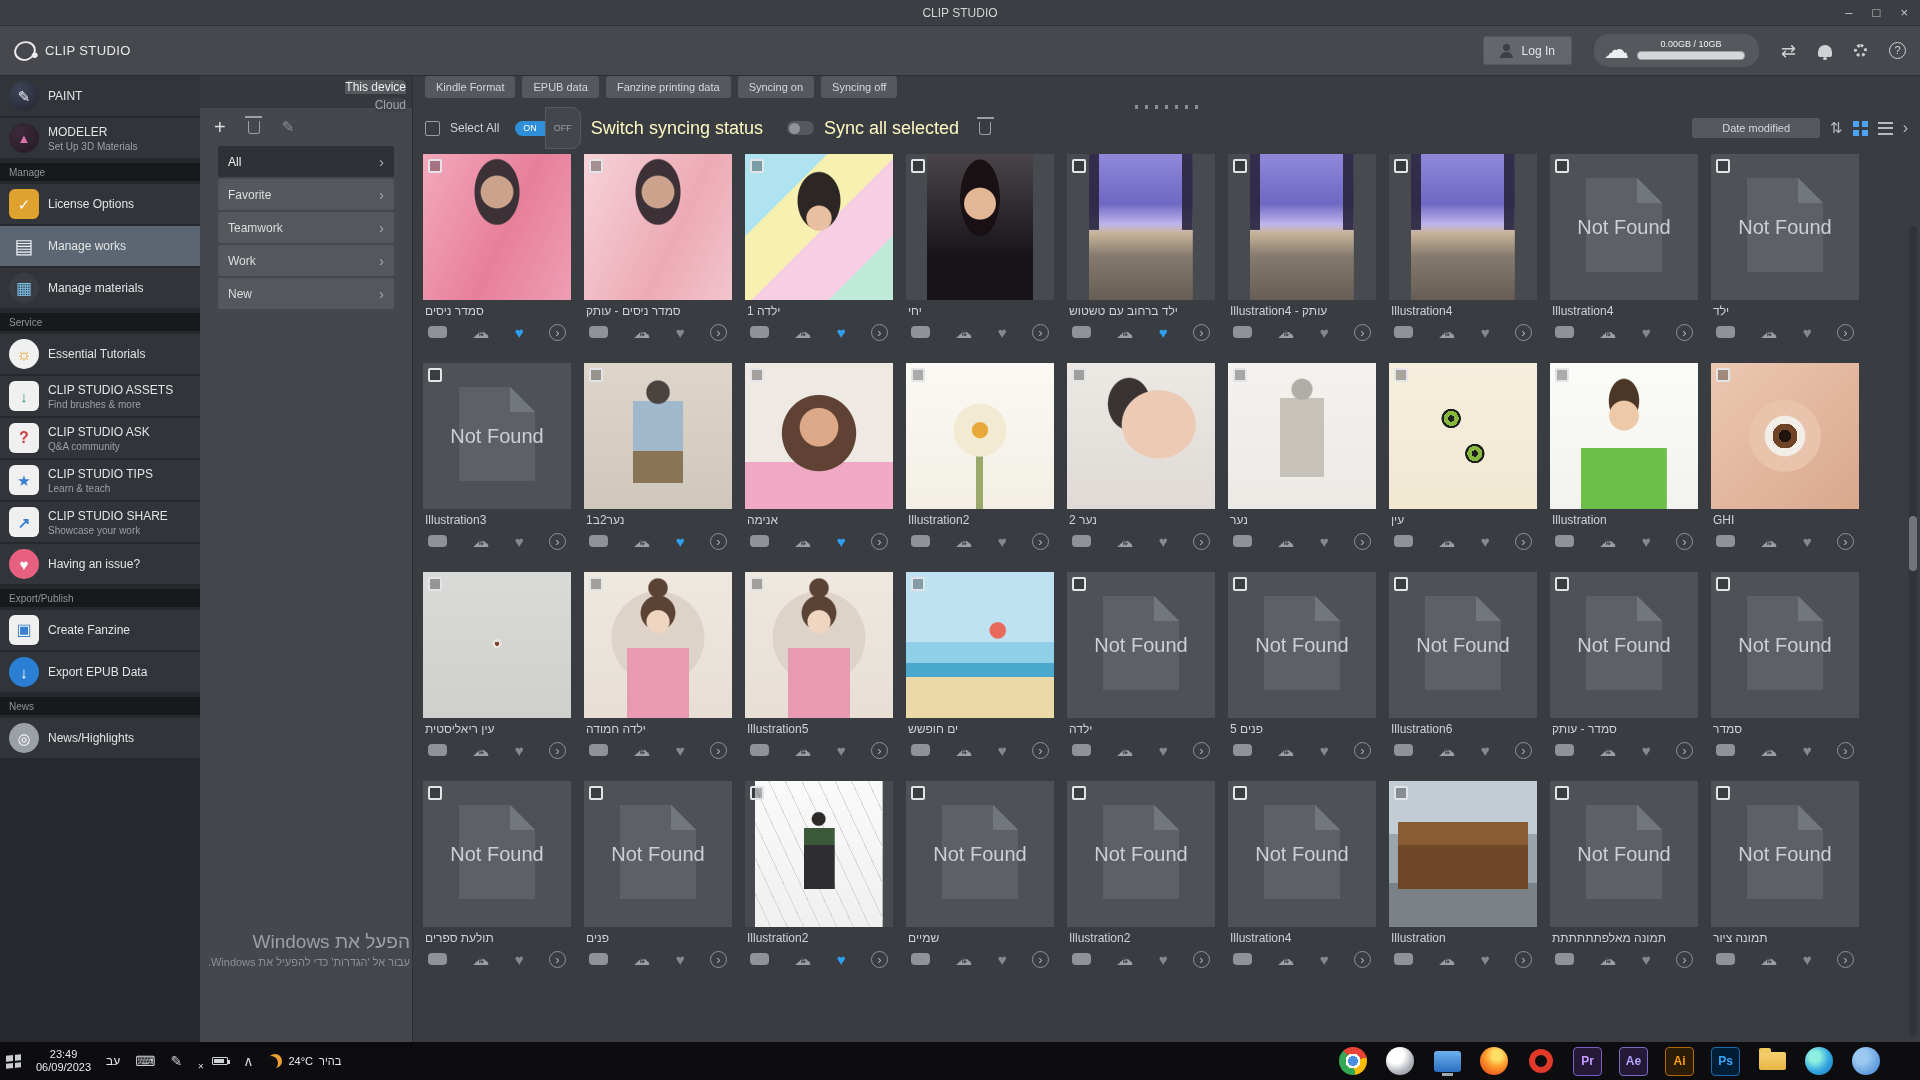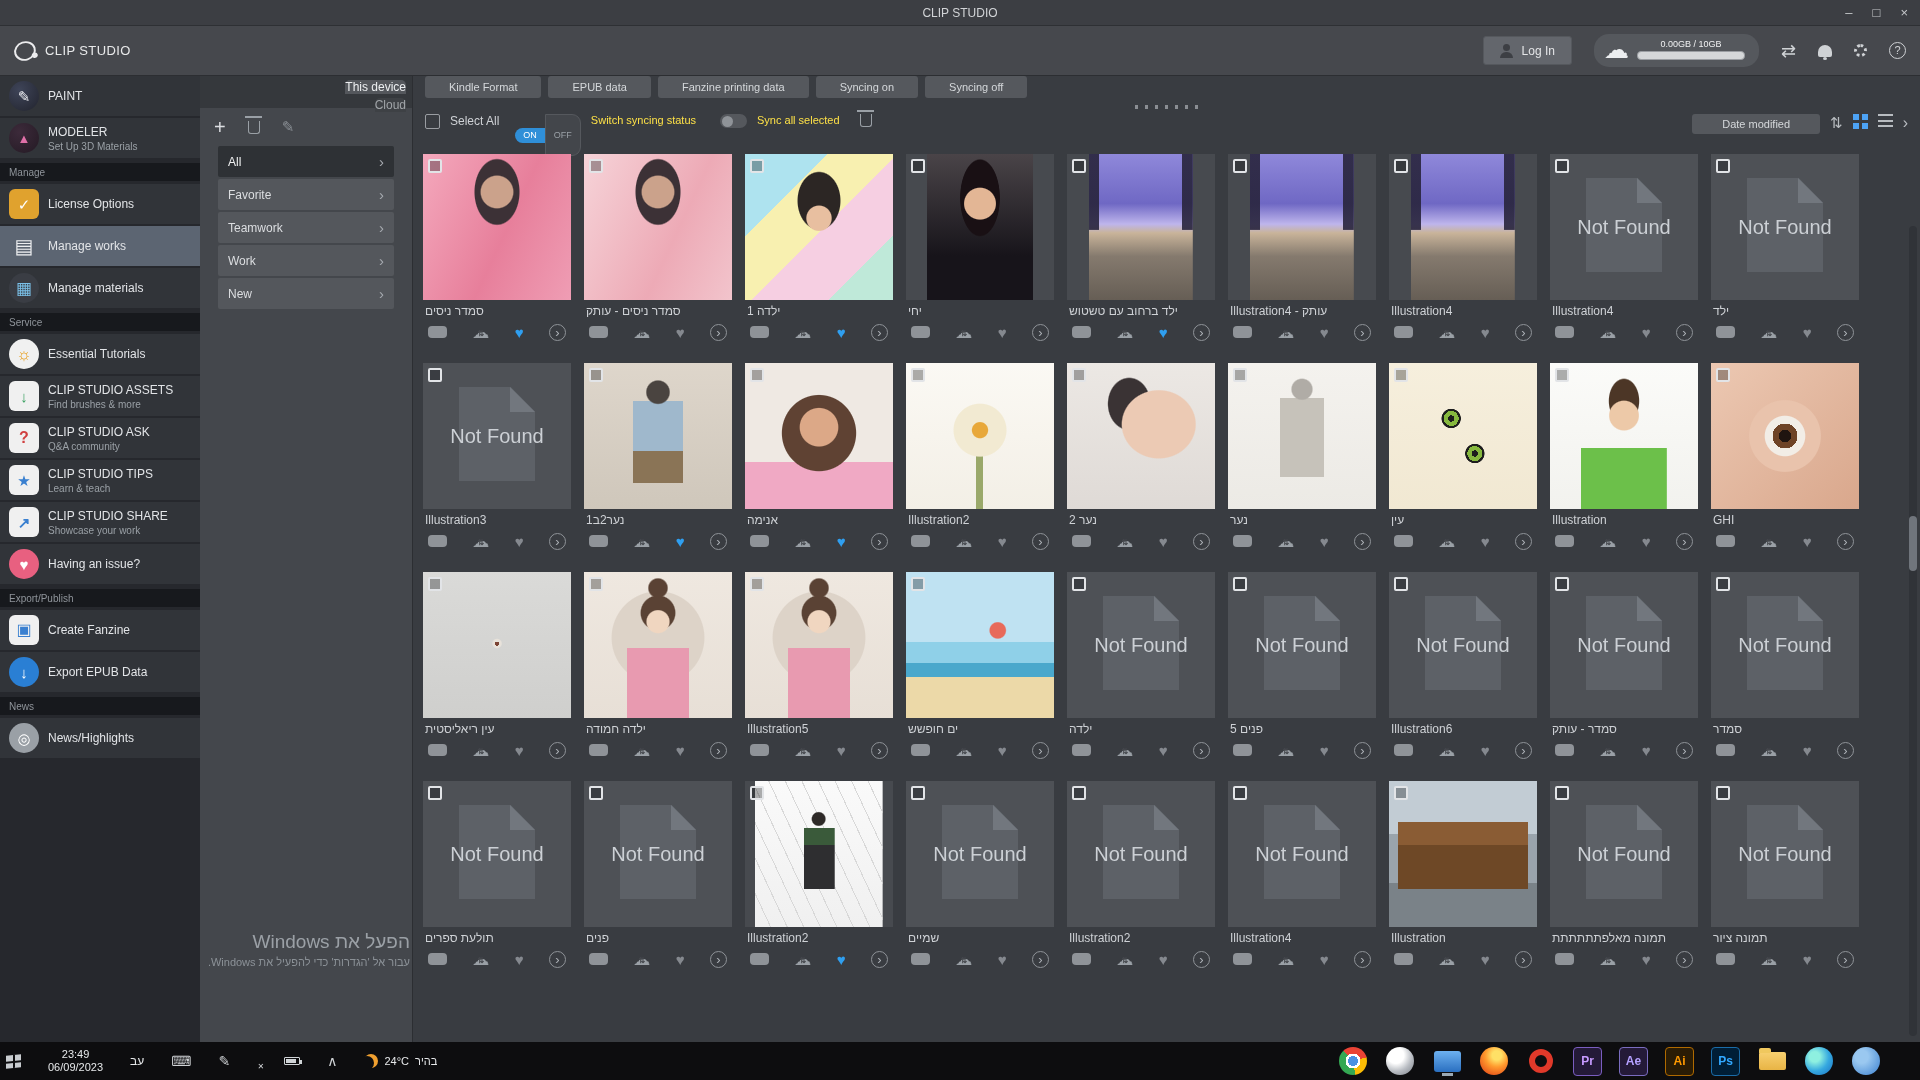--- a/index.html
+++ b/index.html
@@ -107,29 +107,29 @@
     flex-direction:column; }
   .search-row { margin:16px 10px 0 10px; height:27px; background:#2b2e32; border-radius:14px;
     display:flex; align-items:center; padding:0 12px; gap:9px; }
   .mag-ic { width:11px; height:11px; border:2px solid #9aa0a6; border-radius:50%; position:relative; flex:none; }
   .mag-ic::after { content:''; position:absolute; width:2px; height:5px; background:#9aa0a6;
     transform:rotate(-45deg); right:-3px; bottom:-4px; }
   .search-input { flex:1; background:transparent; border:none; outline:none; color:#c8cbce; font-size:12px; }
   .search-input::placeholder { color:#8d9196; }
   .type-label { margin:13px 0 5px 14px; color:#b8bcc0; font-size:11px; }
   .chips { display:flex; gap:7px; margin-left:12px; }
-  .chip { background:#55585d; border-radius:3px; padding:5px 24px; color:#d5d8db; font-size:11px;
+  .chip { background:#55585d; border-radius:3px; padding:5px 11px; color:#d5d8db; font-size:11px;
     cursor:pointer; white-space:nowrap; }
   .dots-handle { width:64px; height:4px; margin:7px auto 0;
     background:repeating-linear-gradient(90deg,#8a8d92 0 3px, transparent 3px 10px); }
-  .toolbar { display:flex; align-items:flex-start; gap:10px; margin:5px 12px 0 12px; height:28px; }
+  .toolbar { display:flex; align-items:center; gap:10px; margin:5px 12px 0 12px; height:28px; }
   .cb { width:15px; height:15px; border:1.5px solid #9a9da2; border-radius:2px; background:transparent;
     flex:none; cursor:pointer; }
   .tb-label { color:#cfd2d6; font-size:12px; }
-  .tb-dim { color:#fde047; font-size:11px; }
+  .tb-dim { color:#fef9c3; font-size:18px; }
   .seg { display:flex; align-items:center; margin-left:6px; }
   .seg-on { background:#2f8fd8; color:#fff; font-size:9px; padding:2.5px 8px; border-radius:9px 0 0 9px; }
   .seg-off { background:#43464b; color:#9aa0a6; font-size:9px; padding:15px 8px;
     border-radius:0 9px 9px 0; border:1px solid #55585d; }
   .mini-toggle { width:27px; height:14px; border-radius:8px; background:#55585d; position:relative;
     margin-left:14px; }
   .mini-toggle::after { content:''; position:absolute; width:11px; height:11px; border-radius:50%;
     background:#8f9398; left:2px; top:1.5px; }
   .toolbar .spacer { flex:1; }
   .sort-btn { background:#55585d; border-radius:3px; padding:4px 30px; color:#d5d8db; font-size:11px;
@@ -264,21 +264,21 @@
 
   
   .scrollbar { position:absolute; right:3px; top:150px; bottom:6px; width:8px; background:#303338;
     border-radius:4px; }
   .scroll-thumb { position:absolute; width:8px; top:290px; height:55px; background:#70757c;
     border-radius:4px; }
 
   
   .taskbar { height:38px; background:#0d0d0f; display:flex; align-items:center; padding:0 6px;
     color:#e6e8ea; }
-  .tb-left { display:flex; align-items:center; gap:27px; }
+  .tb-left { display:flex; align-items:center; gap:15px; }
   .win-ic { width:15px; height:13px; background-color:#c8ccd0; transform:skewY(-5deg);
     background-image:linear-gradient(#0d0d0f,#0d0d0f),linear-gradient(#0d0d0f,#0d0d0f);
     background-size:2px 100%,100% 2px; background-position:center,center; background-repeat:no-repeat;
     cursor:pointer; }
   .tb-clock { font-size:11px; line-height:13px; text-align:center; cursor:pointer; }
   .tb-lang { font-size:12px; cursor:pointer; }
   .tb-glyph { font-size:14px; color:#d0d3d6; cursor:pointer; line-height:1; }
   .spk-wrap { position:relative; cursor:pointer; }
   .spk { width:13px; height:12px; background:#d0d3d6;
     clip-path:polygon(0 33%,28% 33%,62% 6%,62% 94%,28% 67%,0 67%); }

